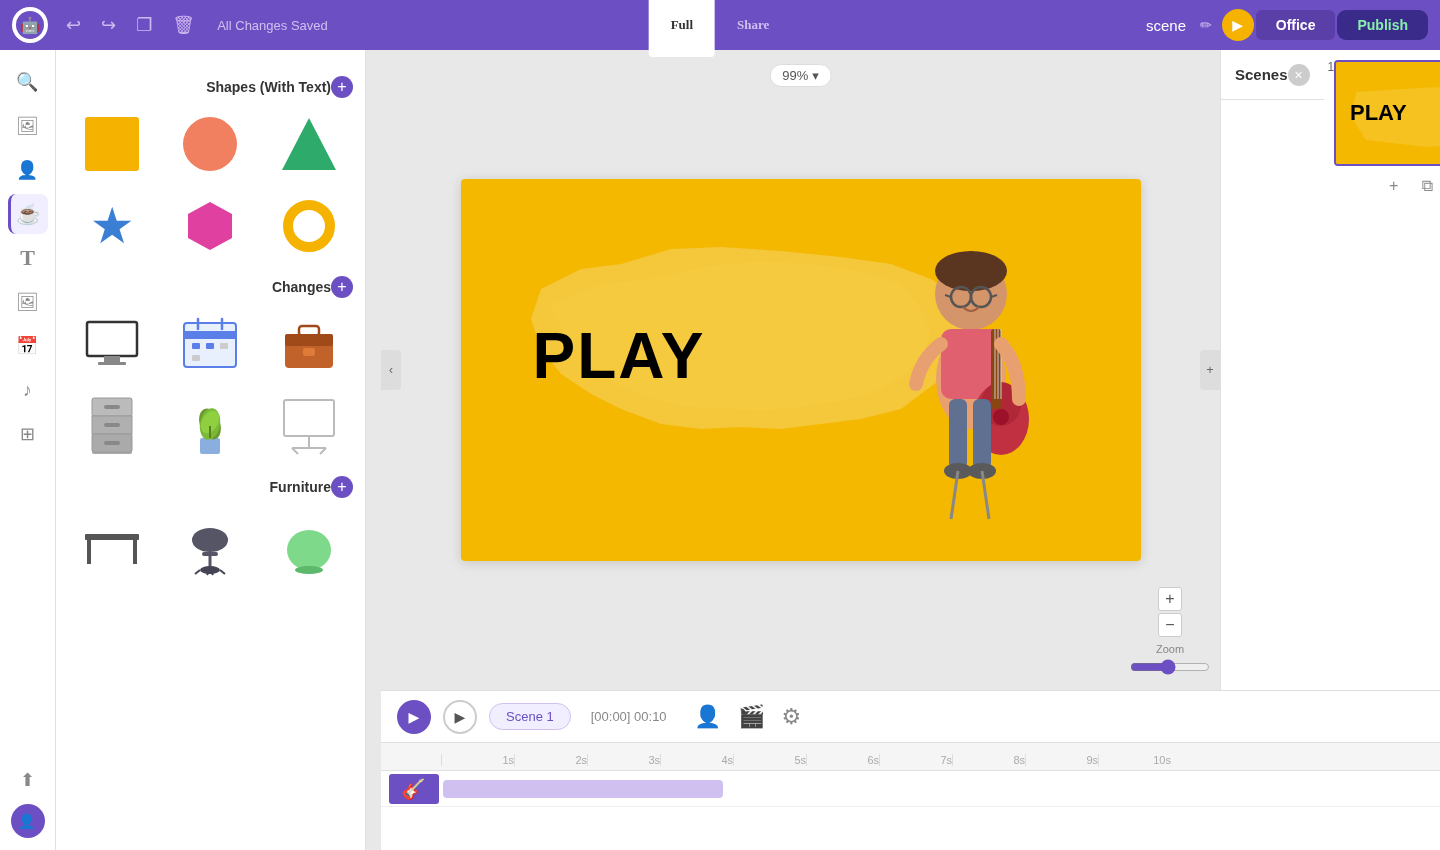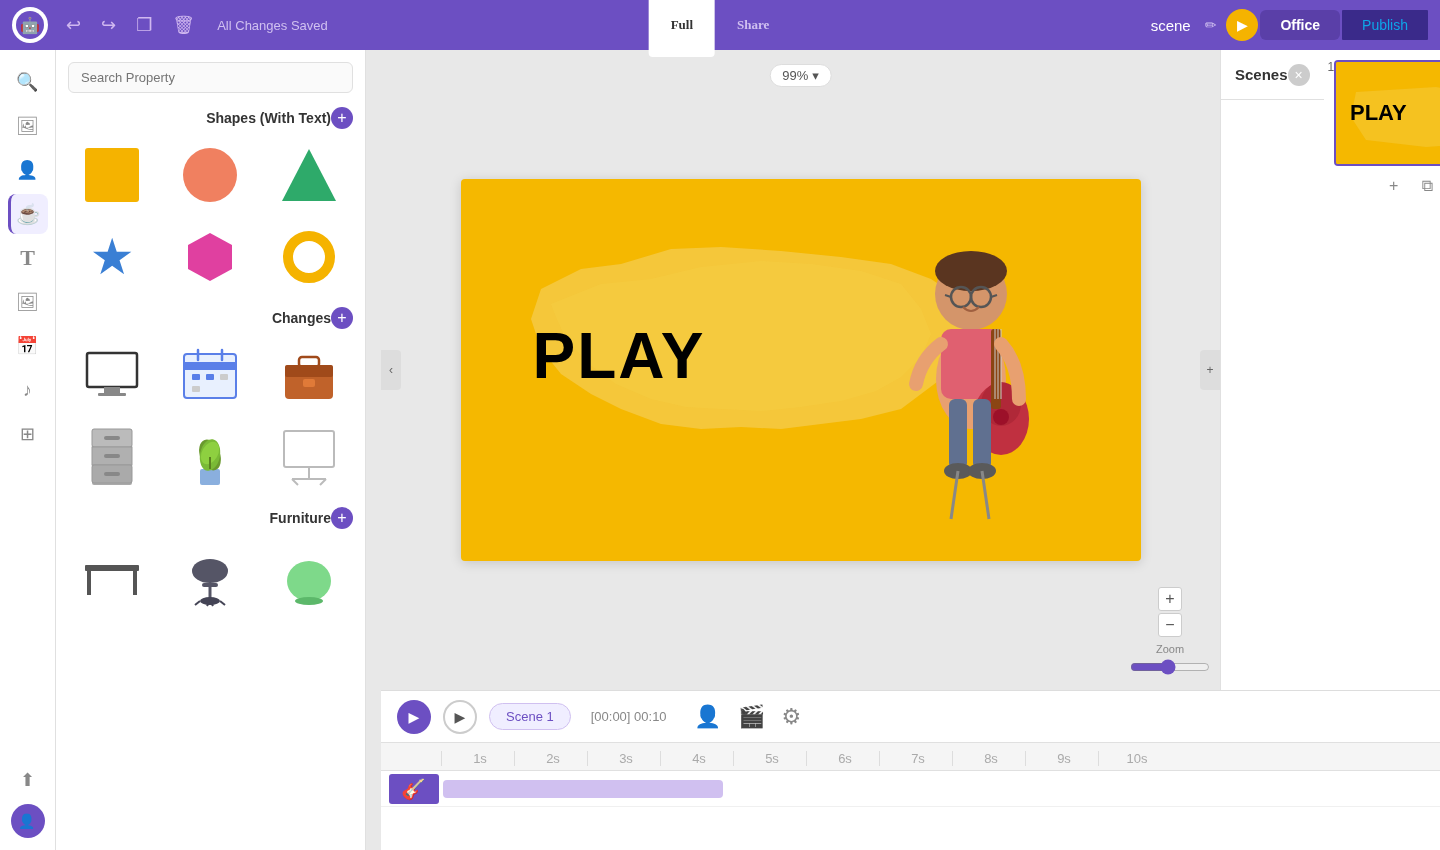--- a/index.html
+++ b/index.html
@@ -52,22 +52,22 @@
       color: #fff; font-size: 14px;
     }
     .topbar-right {
       display: flex; align-items: center; gap: 2px; margin-left: auto; justify-content: space-between;
     }
     .share-btn {
       padding: 7px 20px; background: #5a3fa8; color: #fff; border: none;
       border-radius: 6px; font-size: 14px; font-weight: 600; cursor: pointer;
     }
     .publish-btn {
-      padding: 7px 20px; background: #3a2a8a; color: #0ea5e9; border: none;
-      border-radius: 1px; font-size: 14px; font-weight: 400; cursor: pointer;
+      padding: 7px 20px; background: #3a2a8a; color: #86efac; border: none;
+      border-radius: 9px; font-size: 14px; font-weight: 700; cursor: pointer;
     }
 
     
     #main { display: flex; width: 100%; height: calc(850px - 50px); }
 
     
     #icon-bar {
       width: 56px; background: #fff; border-right: 1px solid #e0e0e0;
       display: flex; flex-direction: column; align-items: center;
       padding-top: 12px; gap: 4px; z-index: 10;
@@ -197,21 +197,21 @@
     .time-display { font-size: 13px; color: #888; margin-left: 8px; }
     .tl-icons { display: flex; align-items: center; gap: 16px; margin-left: 16px; }
     .tl-icon { font-size: 22px; color: #888; cursor: pointer; }
 
     .timeline-ruler {
       height: 28px; background: #f5f5f5; border-bottom: 1px solid #e0e0e0;
       display: flex; align-items: flex-end; padding: 0 0 4px 60px; gap: 0;
       position: relative;
     }
     .ruler-mark {
-      width: 73px; flex-shrink: 0; font-size: 13px; color: #aaa; text-align: center;
+      width: 73px; flex-shrink: 0; font-size: 11px; color: #aaa; text-align: right;
       border-left: 1px solid #ddd; padding-left: 4px;
     }
     .timeline-tracks {
       flex: 1; background: #fff; position: relative; overflow: hidden;
     }
     .track-row {
       height: 36px; border-bottom: 1px solid #f0f0f0;
       display: flex; align-items: center;
     }
     .track-thumb {
@@ -326,21 +326,20 @@
     <div class="icon-bar-item">📅</div>
     <div class="icon-bar-item">♪</div>
     <div class="icon-bar-item">⊞</div>
     <div class="icon-bar-bottom">
       <div class="icon-bar-item">⬆</div>
       <div class="avatar-circle">👤</div>
     </div>
   </div>
 
   <div id="property-panel">
-    <input class="search-bar" type="text" placeholder="Search Property" style="">
 
     
     <div class="section-header">
       <span class="section-title">Shapes (With Text)</span>
       <button class="add-btn">+</button>
     </div>
     <div class="shapes-grid">
       <div class="shape-item">
         <div class="shape-square"></div>
       </div>

